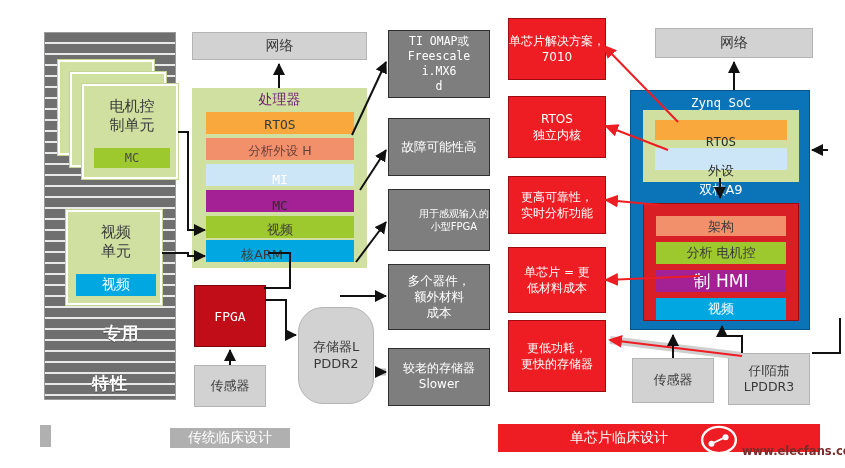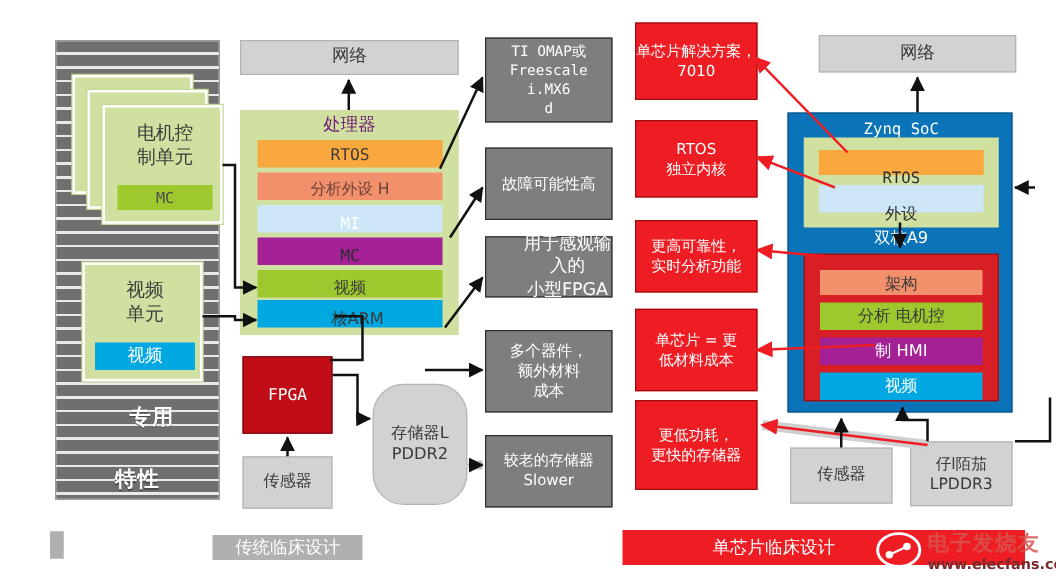--- a/index.html
+++ b/index.html
@@ -75,35 +75,35 @@
     <div class="abs" style="left:14px;top:76px;width:148px;height:22px;background:#CDE6F7;"></div>
     <div class="abs ctr mono" style="left:14px;top:82px;width:148px;height:18px;font-size:13px;color:#ffffff;">MI</div>
 
     <div class="abs" style="left:14px;top:102px;width:148px;height:22px;background:#A32195;"></div>
     <div class="abs ctr mono" style="left:14px;top:108px;width:148px;height:18px;font-size:13px;color:#2d2d2d;">MC</div>
 
     <div class="abs" style="left:14px;top:128px;width:148px;height:22px;background:#9DC82E;"></div>
     <div class="abs ctr" style="left:14px;top:133px;width:148px;height:18px;font-size:13px;color:#3a3a3a;">视频</div>
 
     <div class="abs" style="left:14px;top:152px;width:148px;height:22px;background:#00A7E1;"></div>
-    <div class="abs ctr" style="left:24px;top:158px;width:140px;height:18px;font-size:13px;color:#3a3a3a;text-align:center;">核ARM</div>
+    <div class="abs ctr" style="left:0;top:158px;width:140px;height:18px;font-size:13px;color:#3a3a3a;text-align:center;">核ARM</div>
   </div>
 
   <div class="abs redbox-dark ctr mono" style="left:194px;top:285px;width:72px;height:62px;font-size:13px;">FPGA</div>
 
   <div class="abs gbox ctr" style="left:194px;top:365px;width:72px;height:42px;font-size:13px;">传感器</div>
 
   <div class="abs gbox ctr col" style="left:298px;top:307px;width:76px;height:97px;white-space:pre-line;font-size:13px;border-radius:25px;">存储器L
 PDDR2</div>
 
   <div class="abs dgbox ctr mono" style="left:388px;top:30px;width:102px;height:68px;white-space:pre-line;font-size:11.5px;">TI OMAP或
 Freescale i.MX6
 d</div>
   <div class="abs dgbox ctr" style="left:388px;top:118px;width:102px;height:58px;white-space:pre-line;font-size:12.5px;">故障可能性高</div>
-  <div class="abs dgbox ctr" style="left:388px;top:189px;width:102px;height:49px;white-space:pre-line;font-size:14px;padding-left:30px;">用于感观输入的
+  <div class="abs dgbox ctr" style="left:388px;top:189px;width:102px;height:62px;white-space:pre-line;font-size:10px;padding-left:30px;">用于感观输入的
 小型FPGA</div>
   <div class="abs dgbox ctr" style="left:388px;top:264px;width:102px;height:66px;white-space:pre-line;font-size:12.5px;">多个器件，
 额外材料
 成本</div>
   <div class="abs dgbox ctr" style="left:388px;top:348px;width:102px;height:58px;white-space:pre-line;font-size:12px;">较老的存储器
 Slower</div>
 
   <div class="abs rbox ctr" style="left:508px;top:18px;width:98px;height:62px;white-space:pre-line;">单芯片解决方案，
 7010</div>
   <div class="abs rbox ctr" style="left:508px;top:96px;width:98px;height:62px;white-space:pre-line;">RTOS
@@ -131,21 +131,21 @@
     <div class="abs ctr" style="left:0;top:90px;width:180px;height:18px;font-size:13px;color:#ffffff;">双核A9</div>
 
     <div class="abs" style="left:12px;top:112px;width:156px;height:118px;background:#d81f26;border:1px solid #9d0d10;">
       <div class="abs" style="left:12px;top:12px;width:130px;height:20px;background:#F2906C;"></div>
       <div class="abs ctr" style="left:12px;top:14px;width:130px;height:18px;font-size:13px;color:#3a3a3a;">架构</div>
 
       <div class="abs" style="left:12px;top:38px;width:130px;height:22px;background:#9DC82E;"></div>
       <div class="abs ctr" style="left:12px;top:40px;width:130px;height:18px;font-size:13px;color:#3a3a3a;">分析 电机控</div>
 
       <div class="abs" style="left:12px;top:66px;width:130px;height:22px;background:#A32195;"></div>
-      <div class="abs ctr" style="left:12px;top:68px;width:130px;height:18px;font-size:13px;color:#ffffff;">制 HMI</div>
+      <div class="abs ctr" style="left:12px;top:68px;width:130px;height:18px;font-size:17px;color:#ffffff;">制 HMI</div>
 
       <div class="abs" style="left:12px;top:94px;width:130px;height:22px;background:#00A7E1;"></div>
       <div class="abs ctr" style="left:12px;top:96px;width:130px;height:18px;font-size:13px;color:#ffffff;">视频</div>
     </div>
   </div>
 
   <div class="abs gbox ctr" style="left:632px;top:358px;width:82px;height:45px;font-size:13px;">传感器</div>
 
   <div class="abs gbox ctr col" style="left:728px;top:353px;width:82px;height:52px;white-space:pre-line;font-size:12.5px;">仔l陌茄
 LPDDR3</div>
@@ -206,16 +206,15 @@
   <div class="abs ctr capbar cap-right" style="left:498px;top:424px;width:322px;height:28px;justify-content:flex-start;padding-left:72px;">单芯片临床设计</div>
 
   <div class="abs" style="left:700px;top:425px;width:38px;height:30px;">
     <svg viewBox="0 0 40 32" width="38" height="30">
       <ellipse cx="20" cy="16" rx="18" ry="14" fill="none" stroke="#ffffff" stroke-width="2.5"></ellipse>
       <circle cx="12" cy="20" r="3.2" fill="#ffffff"></circle>
       <circle cx="27" cy="13" r="3.2" fill="#ffffff"></circle>
       <line x1="12" y1="20" x2="27" y2="13" stroke="#ffffff" stroke-width="2"></line>
     </svg>
   </div>
-  <div class="abs wm" style="left:742px;top:423px;font-size:17px;color:#d9534f;font-weight:bold;opacity:.85;letter-spacing:1px;">电子发烧友</div>
   <div class="abs wm mono" style="left:742px;top:444px;font-size:11.5px;color:#7a2b2b;font-weight:bold;">www.elecfans.com</div>
 
 </div>
 
 </body></html>

